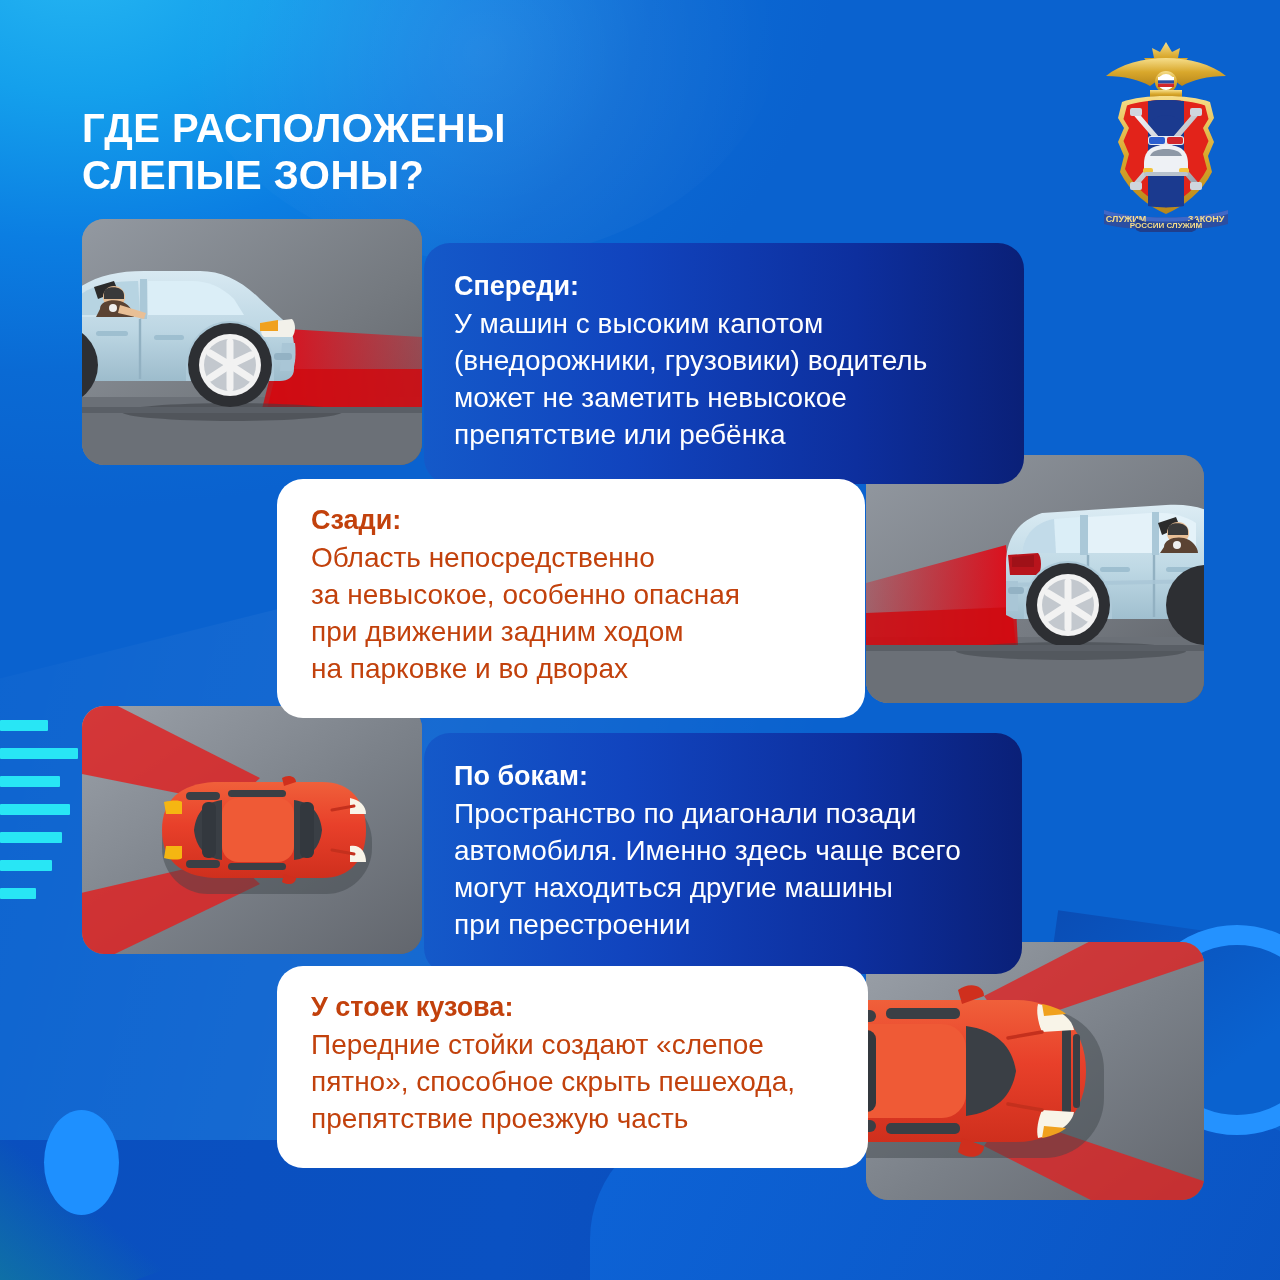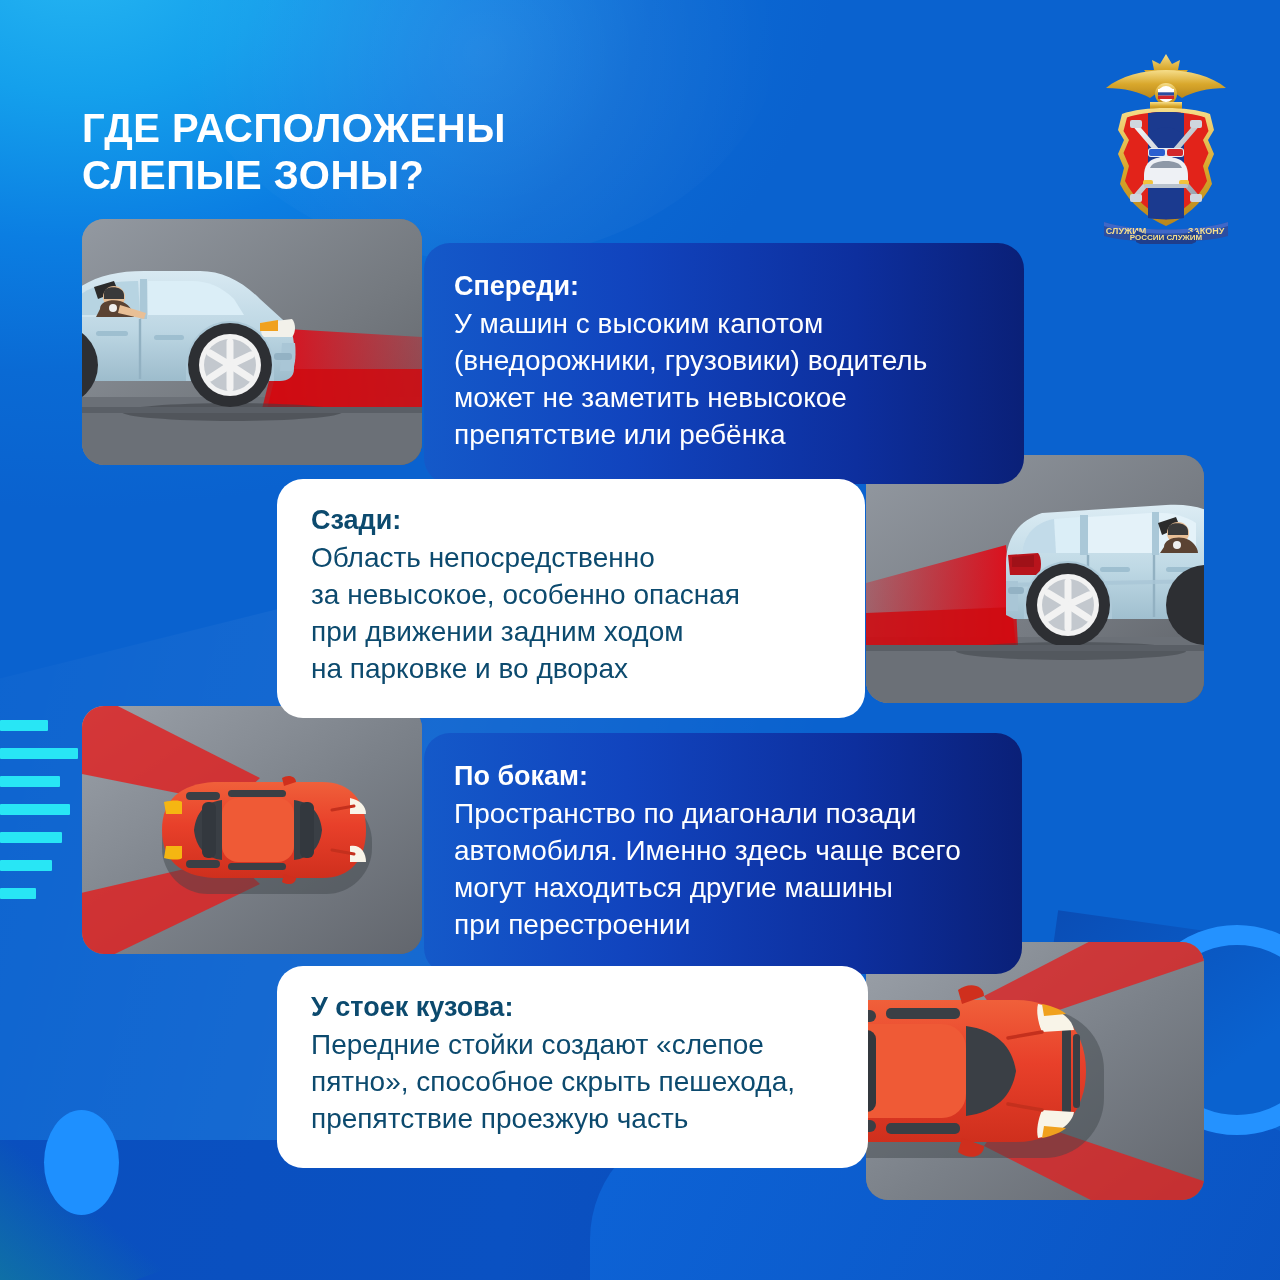--- a/index.html
+++ b/index.html
@@ -43,27 +43,27 @@
   .dashes i:nth-child(4){width:70px;}
   .dashes i:nth-child(5){width:62px;}
   .dashes i:nth-child(6){width:52px;}
   .dashes i:nth-child(7){width:36px;}
 
   
   .title{position:absolute;left:82px;top:82px;color:#fff;font-weight:bold;
     font-size:40px;line-height:1.18;letter-spacing:.5px;text-transform:uppercase;margin-top:23px;}
 
   
-  .emblem{position:absolute;right:42px;top:44px;width:144px;height:200px;}
+  .emblem{position:absolute;right:42px;top:32px;width:144px;height:200px;}
 
   
   .card{position:absolute;border-radius:26px;box-sizing:border-box;}
   .card.blue{background:linear-gradient(90deg,#1459c9 0%,#1144be 34%,#0d2f9e 72%,#0a2078 100%);
     color:#ffffff;}
-  .card.white{background:#ffffff;color:#0c4a6e;}
+  .card.white{background:#ffffff;color:#c2410c;}
   .card .ttl{font-weight:bold;font-size:27px;line-height:1.12;margin-bottom:5px;}
   .card .body{font-size:28px;line-height:1.32;}
 
   
   #card1{left:424px;top:243px;width:600px;min-height:200px;padding:28px 30px 30px 30px;}
   #card2{left:277px;top:479px;width:588px;min-height:196px;padding:26px 30px 30px 34px;}
   #card3{left:424px;top:733px;width:598px;min-height:198px;padding:28px 30px 30px 30px;}
   #card4{left:277px;top:966px;width:591px;min-height:190px;padding:26px 30px 30px 34px;}
 
   

